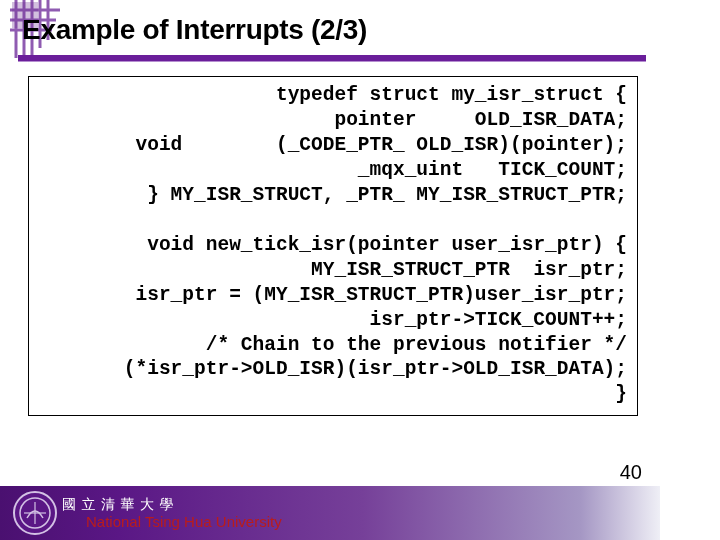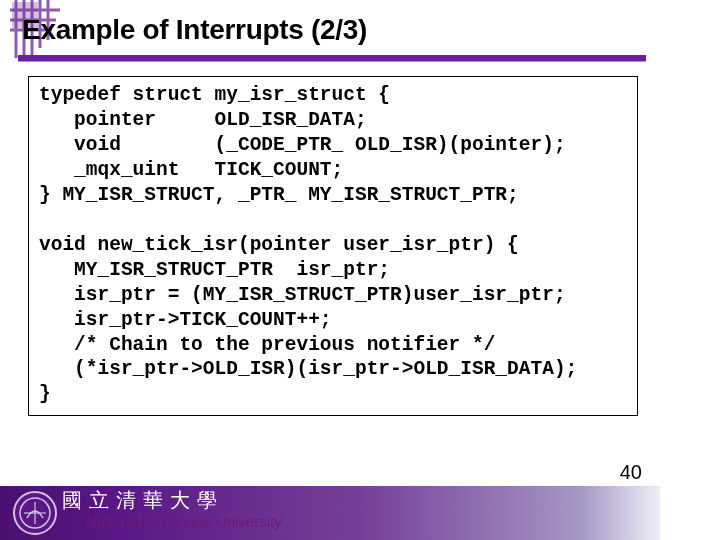--- a/index.html
+++ b/index.html
@@ -54,41 +54,42 @@
     background: #fff;
   }
   pre.code {
     margin: 0;
     font-family: "Courier New", Courier, monospace;
     font-weight: 700;
     font-size: 19.5px;
     line-height: 1.28;
     white-space: pre;
     color: #000;
+    text-align: right;
   }
   .footer {
     position: absolute;
     left: 0;
     right: 0;
     bottom: 0;
     height: 54px;
   }
   .footer-grad {
     position: absolute;
     left: 0;
     right: 0;
     bottom: 0;
     height: 54px;
     background: linear-gradient(to right, #4a1070 0%, #5a1785 18%, #764099 55%, #a597c4 88%, #efeff6 100%);
   }
   .footer-text {
     position: absolute;
     left: 86px;
     bottom: 10px;
-    color: #701a75;
+    color: #b91c1c;
     font-size: 15px;
   }
   .page-num {
     position: absolute;
     right: 18px;
     bottom: 56px;
     font-size: 20px;
     color: #000;
   }
   
@@ -97,21 +98,21 @@
     left: 12px;
     bottom: 4px;
     width: 46px;
     height: 46px;
   }
   .uni-logo-text {
     position: absolute;
     left: 62px;
     bottom: 26px;
     color: #fff;
-    font-size: 20px;
+    font-size: 14px;
     font-family: "KaiTi", "STKaiti", serif;
     letter-spacing: 1px;
   }
   
   .corner-art {
     position: absolute;
     left: 10px;
     top: 0;
     width: 62px;
     height: 58px;

